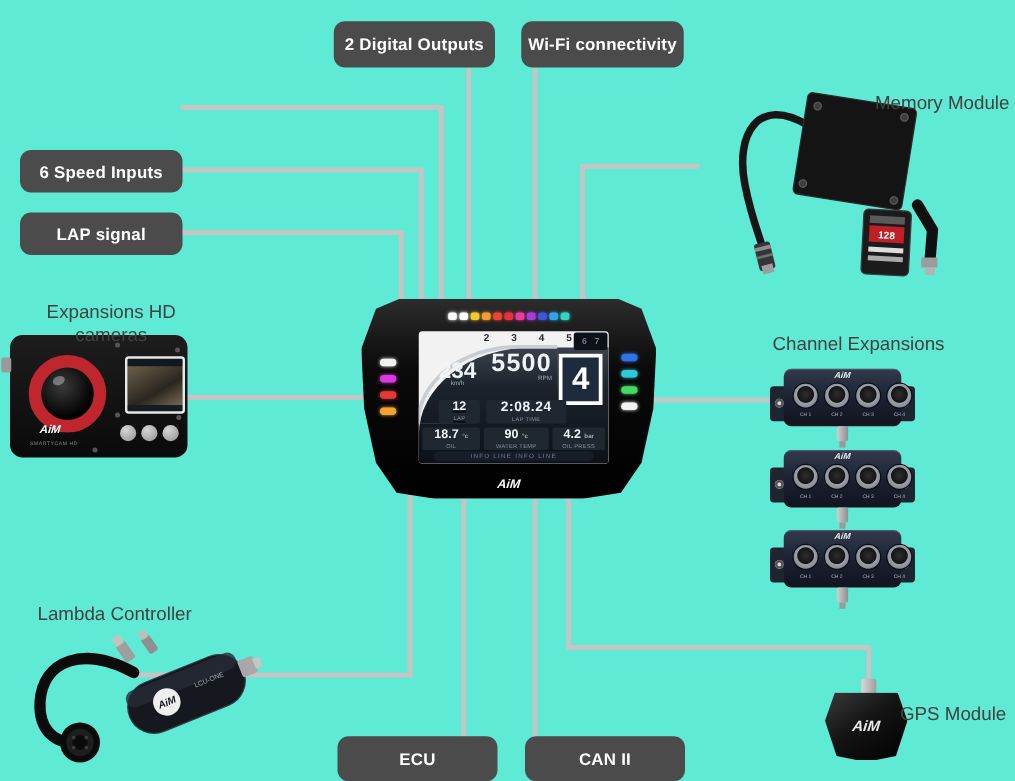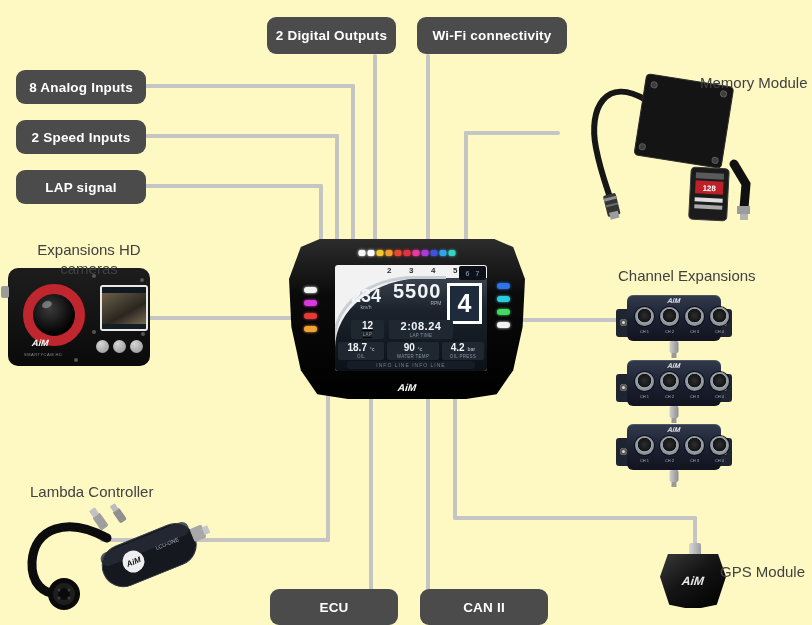--- a/index.html
+++ b/index.html
@@ -1,16 +1,16 @@
 <!DOCTYPE html>
 <html><head>
 <meta charset="utf-8">
 <style>
   html,body{margin:0;padding:0;background:#ecedec;}
-  .canvas{position:relative;width:812px;height:625px;background:#fef9c3;overflow:hidden;
+  .canvas{position:relative;width:812px;height:625px;background:#5eead4;overflow:hidden;
           font-family:"Liberation Sans",sans-serif;}
   
   .wire{position:absolute;background:#c4c5c4;z-index:1;border-radius:2px;}
   
   .callout{position:absolute;background:#4b4b4b;border-radius:9px;color:#fff;
            font-weight:bold;font-size:13.5px;display:flex;align-items:center;
            justify-content:center;z-index:6;letter-spacing:.2px;}
   
   .freelabel{position:absolute;color:#414141;font-size:15px;z-index:5;line-height:1.25;}
   
@@ -128,23 +128,22 @@
   <div class="wire" style="left:505px;top:318px;width:118px;height:4px;"></div>
   <div class="wire" style="left:326px;top:385px;width:4px;height:157px;"></div>
   <div class="wire" style="left:100px;top:538px;width:230px;height:4px;"></div>
   <div class="wire" style="left:369px;top:385px;width:4px;height:206px;"></div>
   <div class="wire" style="left:426px;top:385px;width:4px;height:206px;"></div>
   <div class="wire" style="left:453px;top:382px;width:4px;height:138px;"></div>
   <div class="wire" style="left:453px;top:516px;width:244px;height:4px;"></div>
   <div class="wire" style="left:693px;top:516px;width:4px;height:44px;"></div>
 
   <div class="callout" style="left:267px;top:17px;width:129px;height:37px;">2 Digital Outputs</div>
-  <div class="callout" style="left:417px;top:17px;width:150px;height:37px;">Wi-Fi connectivity</div>
-  <div class="callout" style="left:16px;top:70px;width:130px;height:34px;">8 Analog Inputs</div>
-  <div class="callout" style="left:16px;top:120px;width:130px;height:34px;">2 Speed Inputs</div>
+  <div class="callout" style="left:417px;top:17px;width:130px;height:37px;">Wi-Fi connectivity</div>
+  <div class="callout" style="left:16px;top:120px;width:130px;height:34px;">6 Speed Inputs</div>
   <div class="callout" style="left:16px;top:170px;width:130px;height:34px;">LAP signal</div>
   <div class="callout" style="left:270px;top:589px;width:128px;height:36px;">ECU</div>
   <div class="callout" style="left:420px;top:589px;width:128px;height:36px;">CAN II</div>
 
   <div class="freelabel" style="left:30px;top:241px;width:118px;text-align:center;">Expansions HD cameras</div>
   <div class="freelabel" style="left:700px;top:74px;">Memory Module</div>
   <div class="freelabel" style="left:618px;top:267px;">Channel Expansions</div>
   <div class="freelabel" style="left:30px;top:483px;">Lambda Controller</div>
   <div class="freelabel" style="left:720px;top:563px;">GPS Module</div>
 

